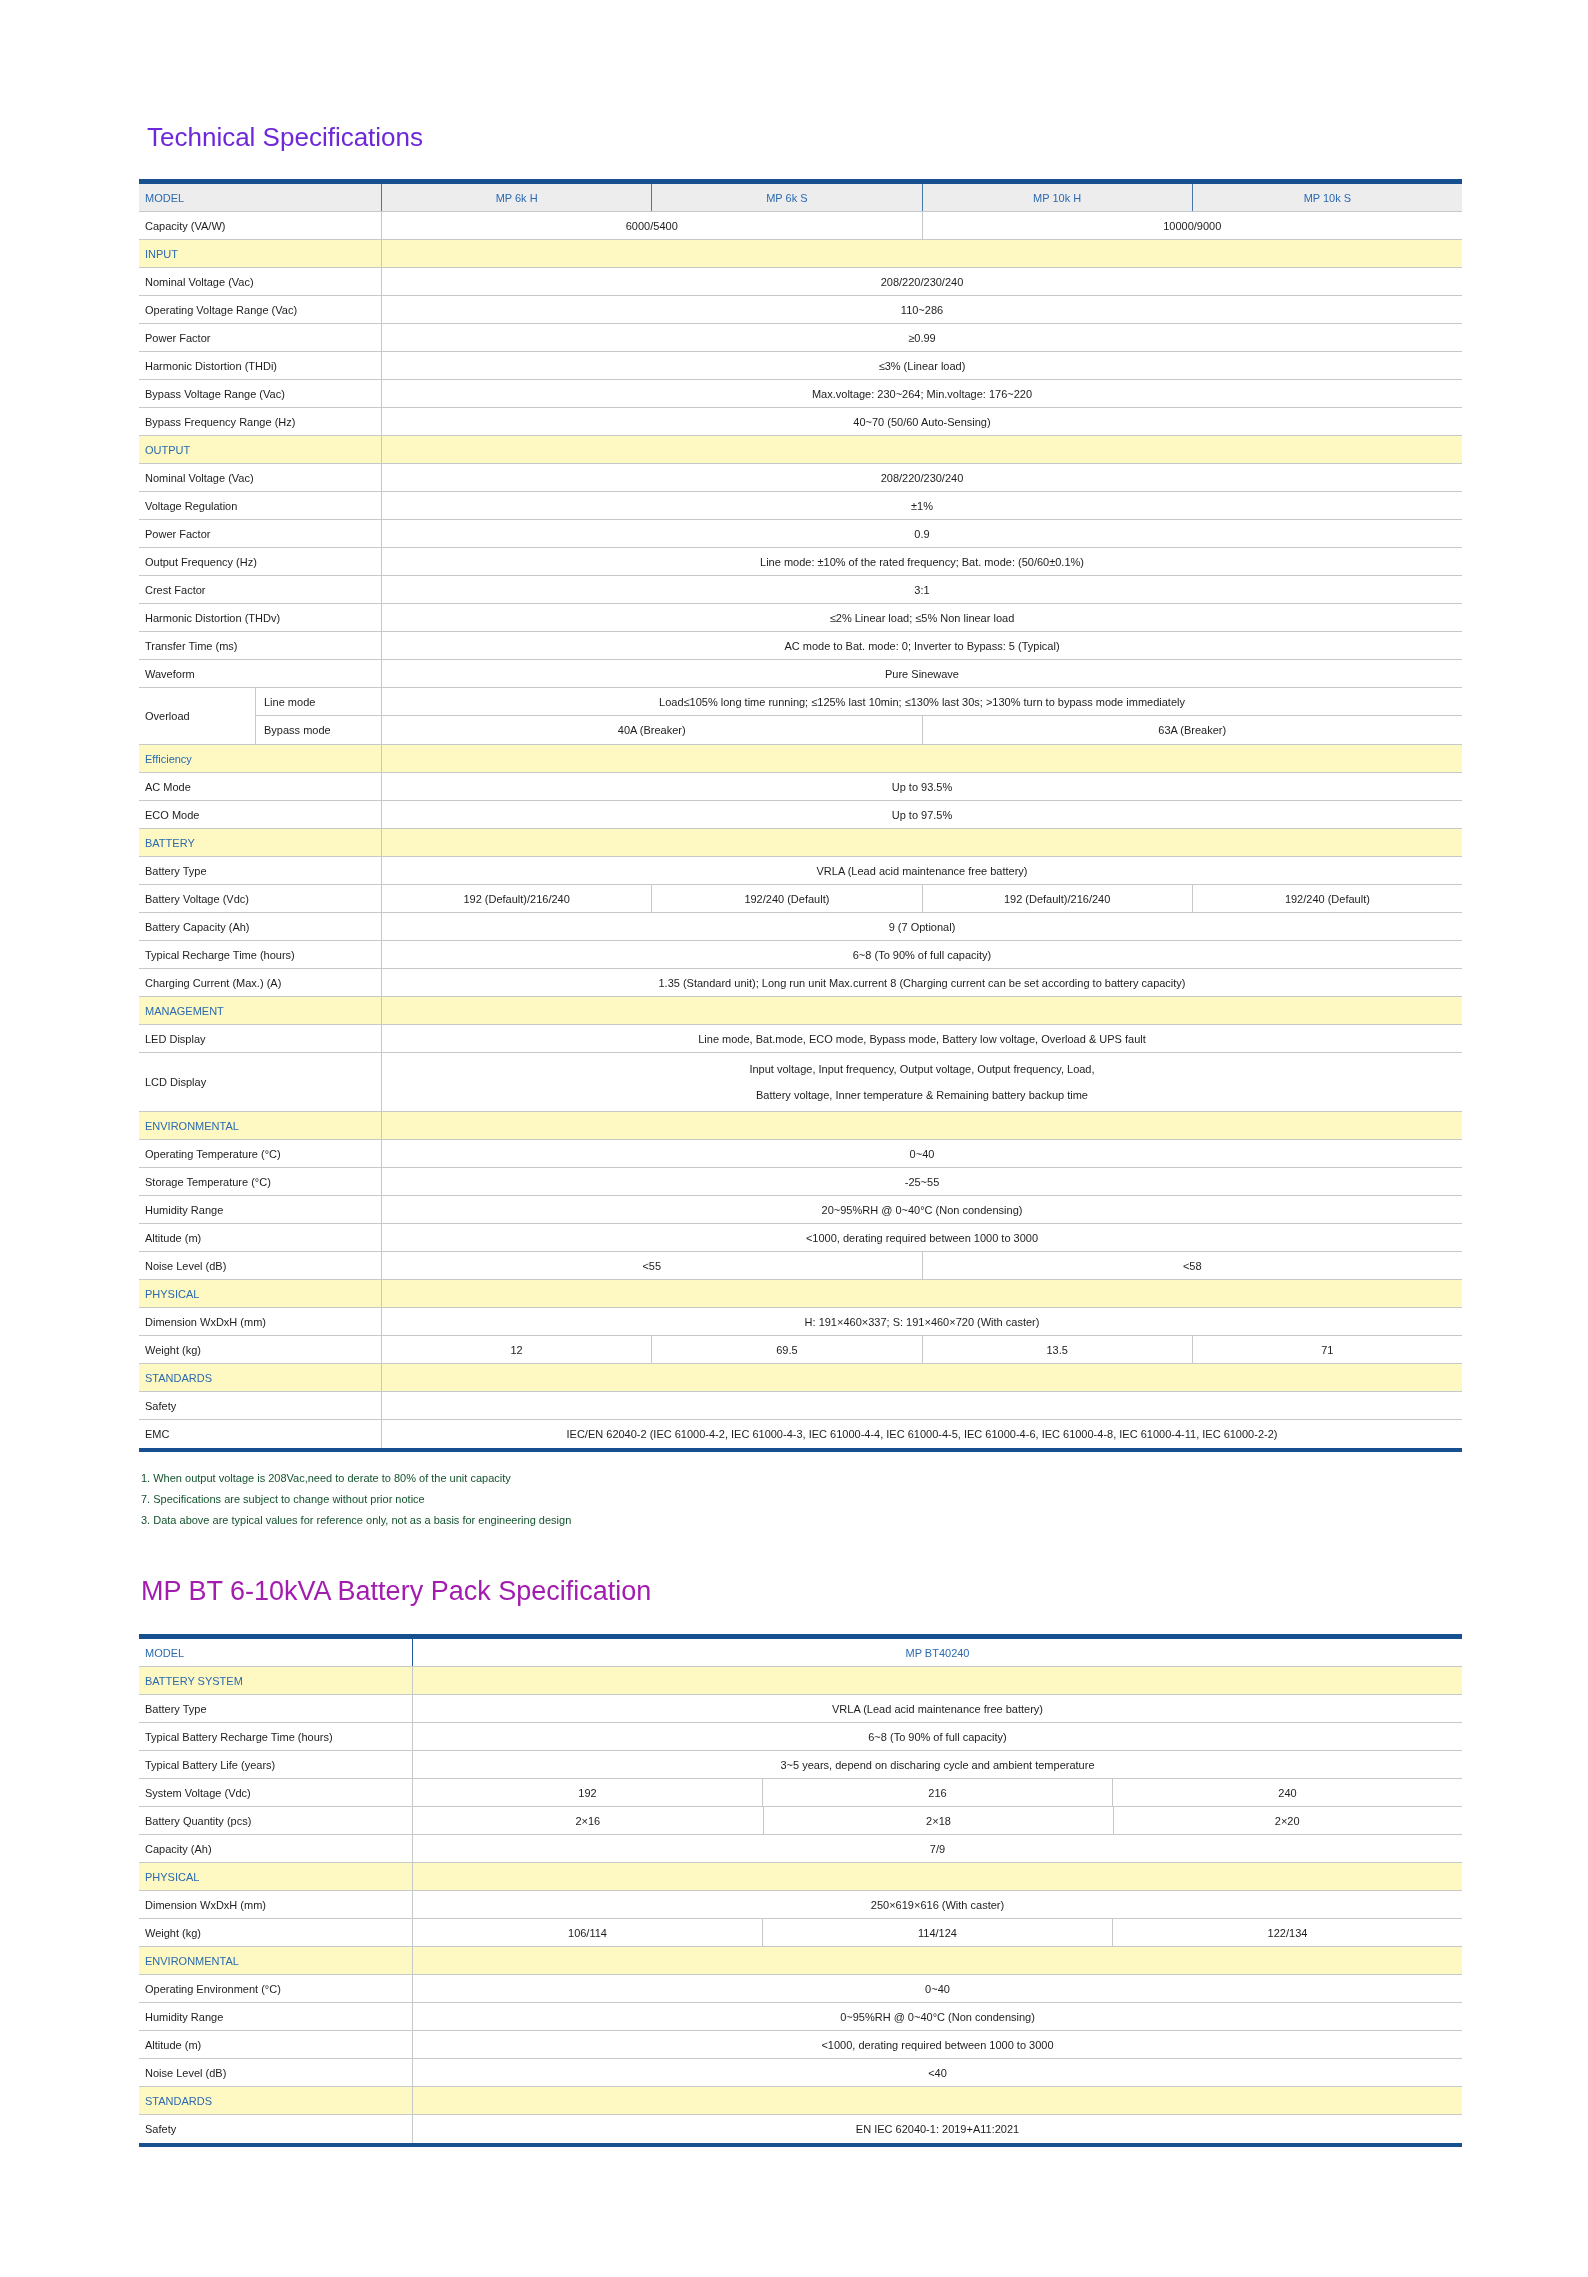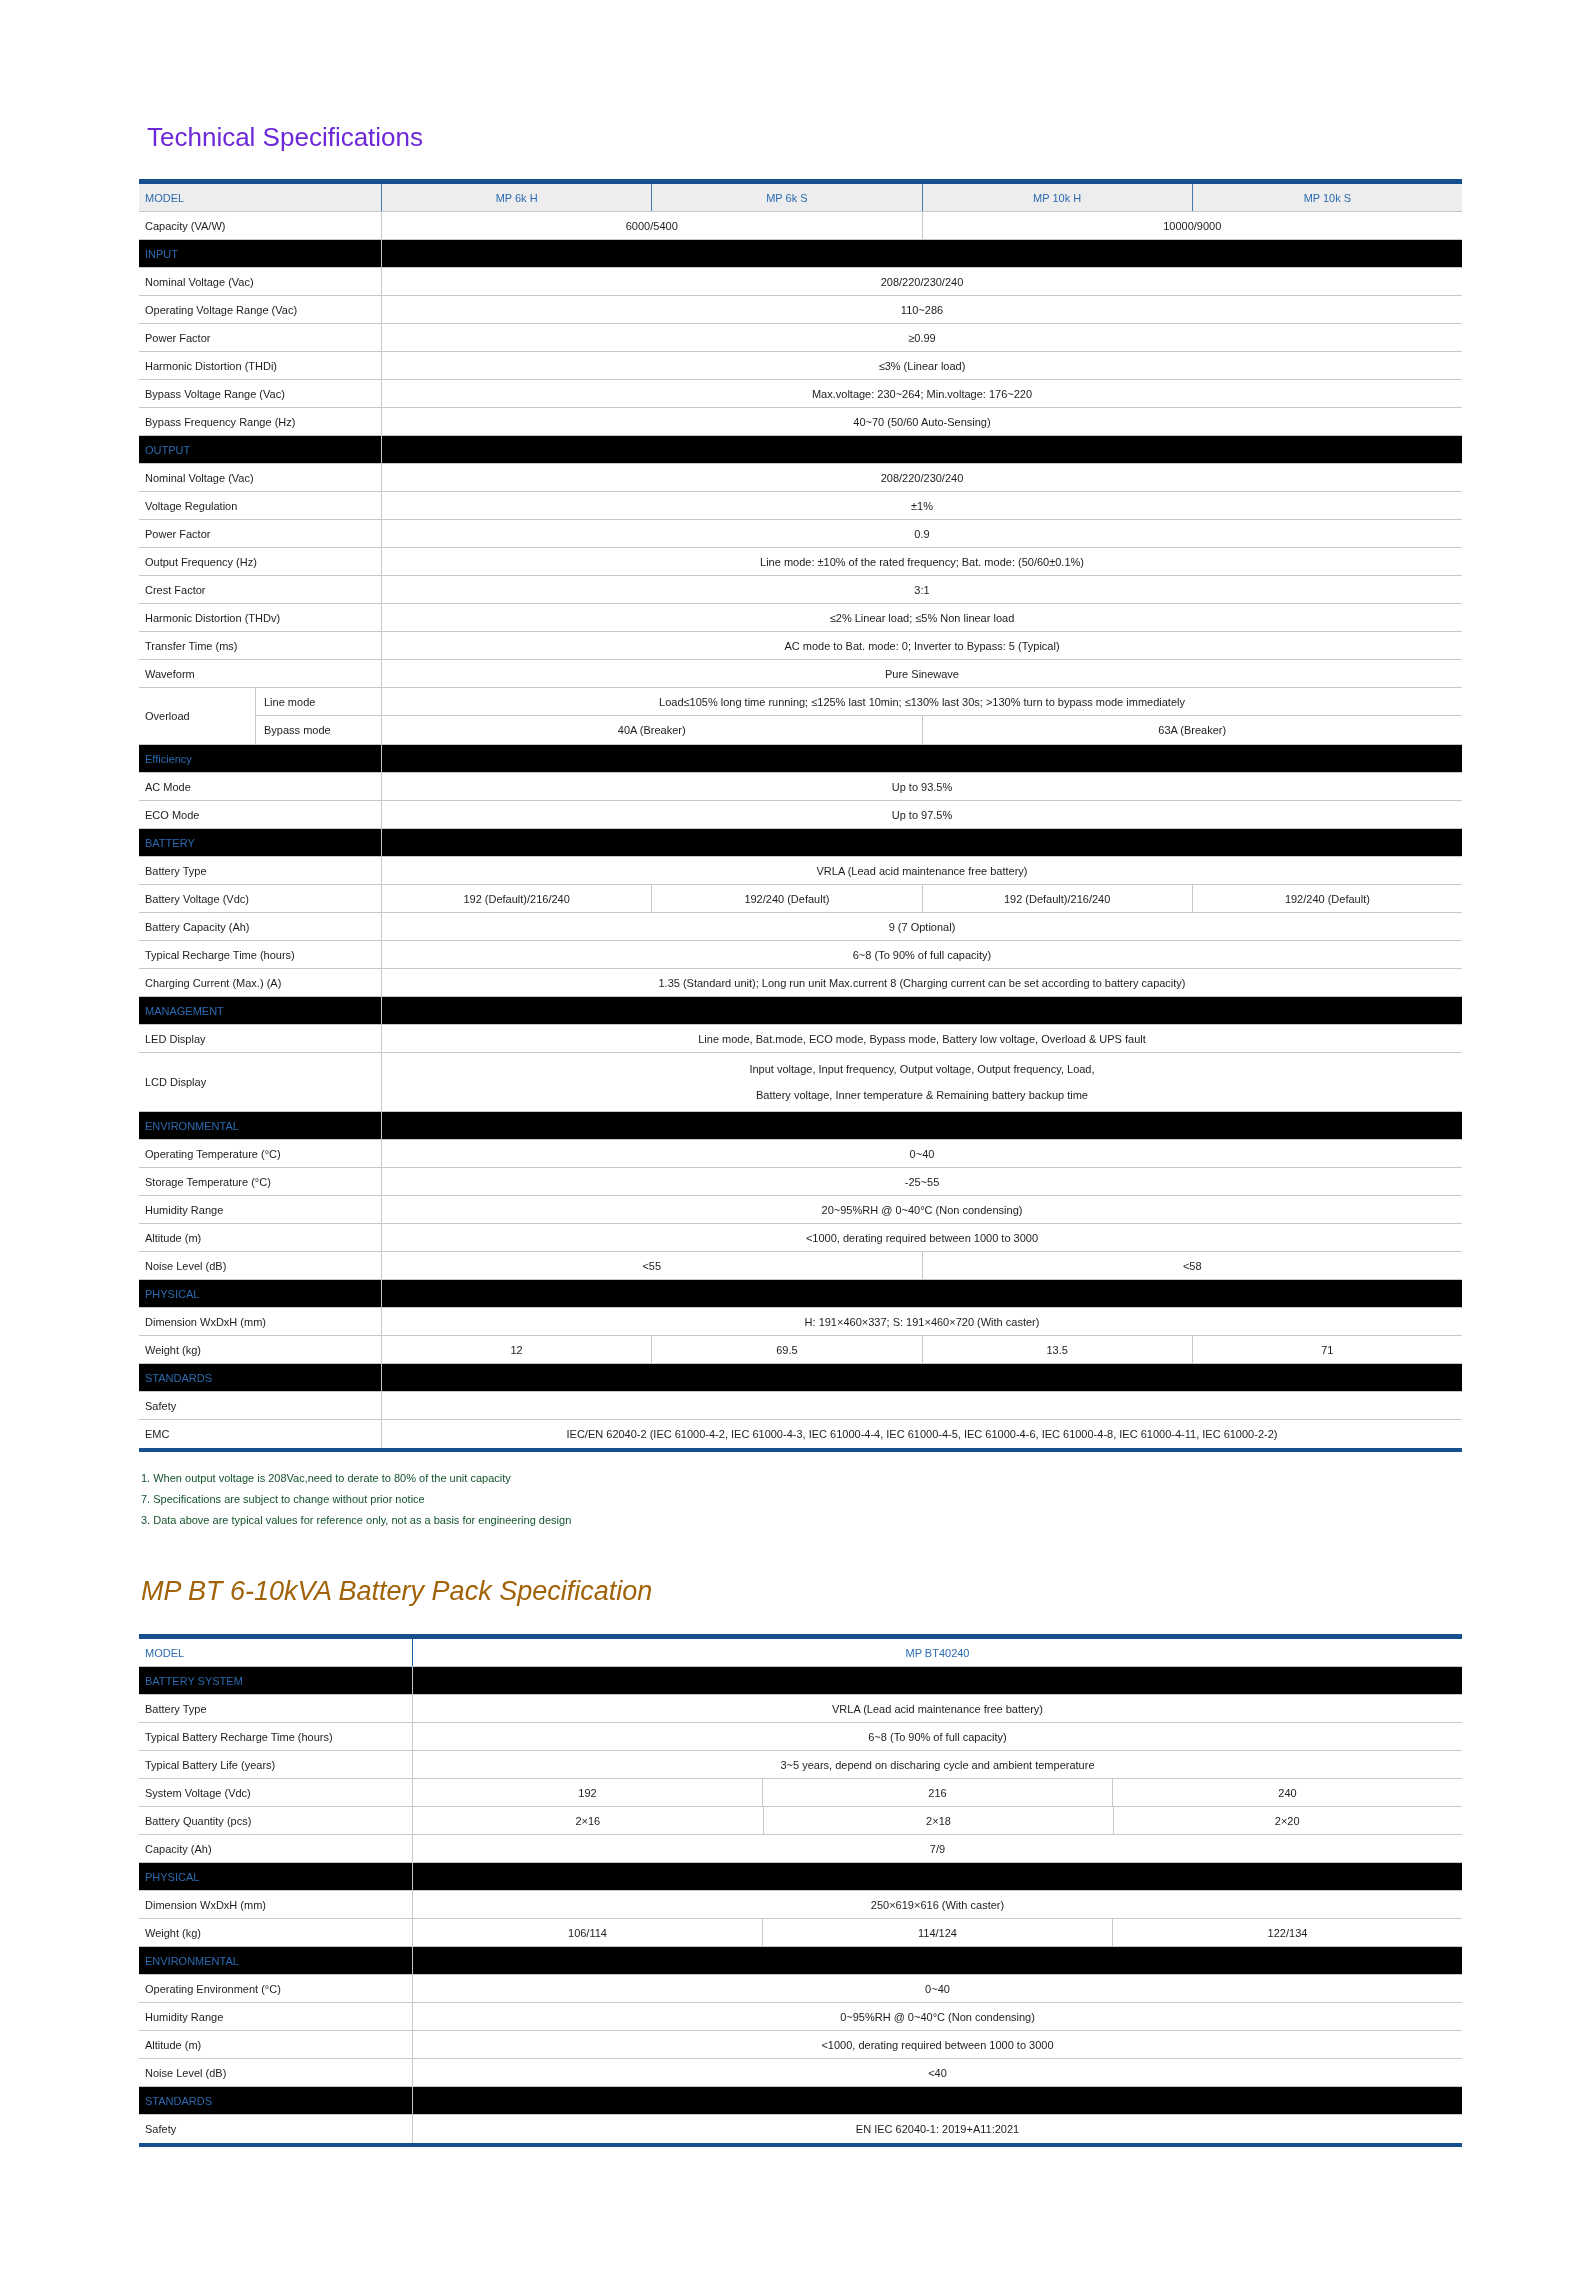--- a/index.html
+++ b/index.html
@@ -7,43 +7,43 @@
     width:1588px;height:2277px;overflow:hidden;box-sizing:border-box;
     font-family:"Liberation Sans","DejaVu Sans",sans-serif;
     color:#1d1d1d;
     padding:0 126px 0 139px;
   }
   .page-title{
     font-size:26px;font-weight:400;color:#6d28d9;
     margin:122px 0 27px 8px;line-height:30px;
   }
   .battery-title{
-    font-size:27px;font-weight:400;color:#a16207;
-    margin:44px 0 27px 2px;line-height:32px;font-style:italic;
+    font-size:27px;font-weight:400;color:#a21caf;
+    margin:44px 0 27px 2px;line-height:32px;
   }
   .spec-table{
     width:1323px;box-sizing:border-box;
     border-top:5px solid var(--navy,#17508f);
     border-bottom:4px solid var(--navy,#17508f);
     font-size:11px;
   }
   .row{display:flex;align-items:stretch;min-height:28px;border-bottom:1px solid #c6c9ca;box-sizing:border-box;}
   .spec-table .row:last-child{border-bottom:none;}
   .label-cell{
     flex:0 0 auto;box-sizing:border-box;display:flex;align-items:center;
     padding:2px 4px 2px 6px;border-right:1px solid #c6c9ca;
   }
   #table1 .label-cell{width:243px;}
   #table2 .label-cell{width:274px;}
   .value-cell{
     flex-basis:0;box-sizing:border-box;display:flex;align-items:center;justify-content:center;
     text-align:center;padding:2px 8px;
   }
   .value-cell + .value-cell{border-left:1px solid #c6c9ca;}
-  .row.section{background:#000000;}
+  .row.section{background:#fef9c3;}
   .row.section .label-cell{color:var(--accent,#2b6ab0);}
   .section-fill{flex:1;}
   .row.header{background:#ededee;color:var(--accent,#2b6ab0);}
   .row.header .label-cell{border-right-color:#4677ab;}
   .row.header .value-cell + .value-cell{border-left-color:#4677ab;}
   .row.model{color:var(--accent,#2b6ab0);}
   .row.model .label-cell{border-right-color:#1d5c9e;}
   .row.tall{min-height:59px;}
   .pre{white-space:pre-line;line-height:26px;}
   

